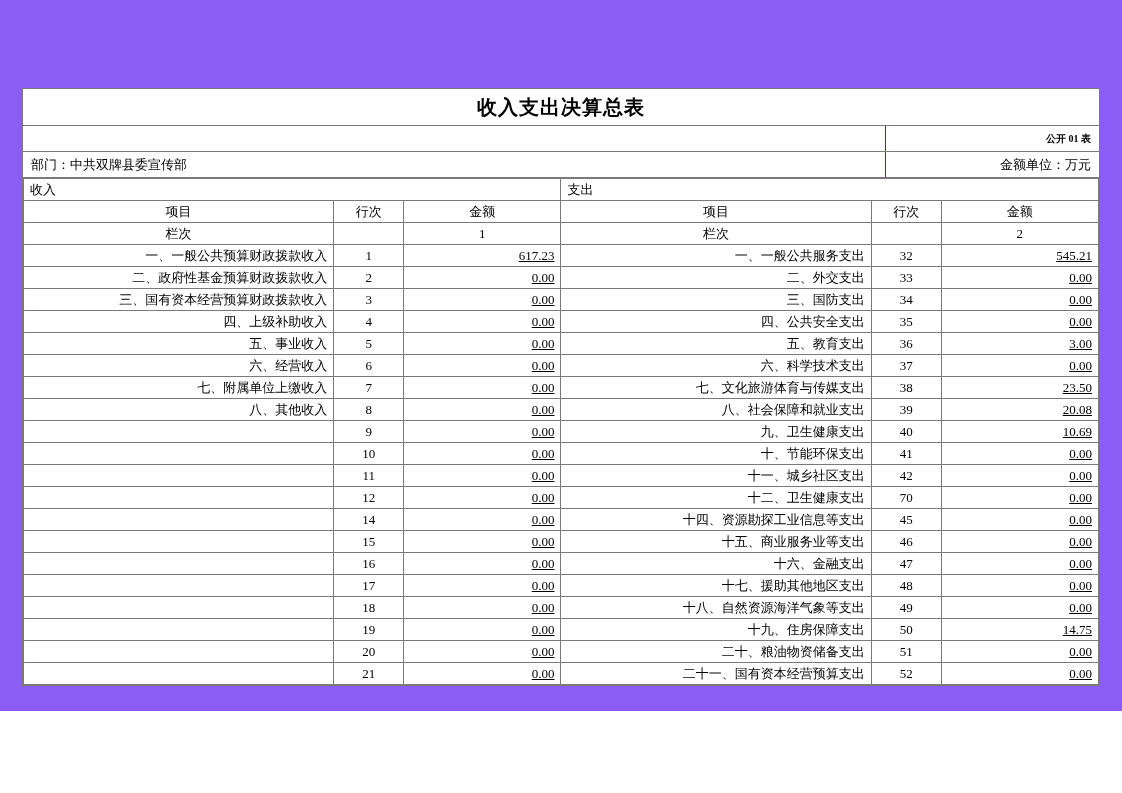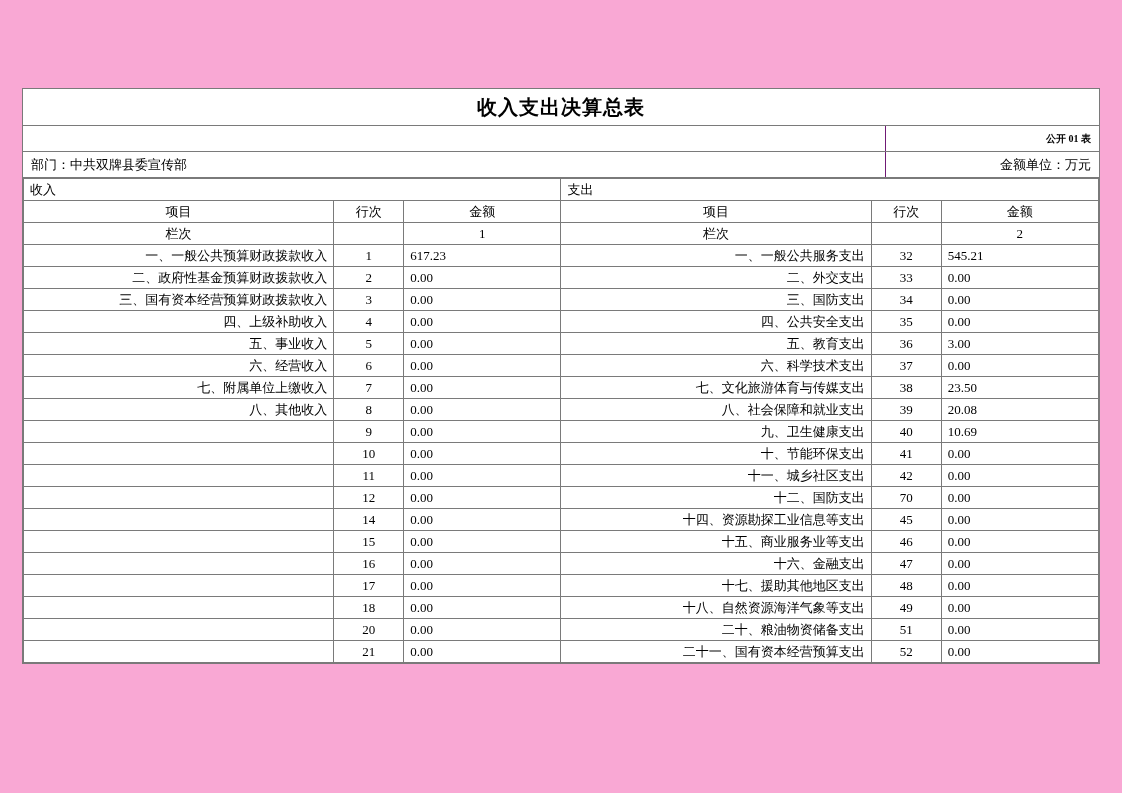--- a/index.html
+++ b/index.html
@@ -7,22 +7,22 @@
     padding: 0;
     background: #ffffff;
     width: 1122px;
     height: 793px;
     font-family: "Liberation Serif", "DejaVu Serif", serif;
     color: #000000;
   }
   .page {
     position: relative;
     width: 1122px;
-    height: 793px;
-    background: #f9a8d4;
+    height: 711px;
+    background: #8b5cf6;
     overflow: hidden;
   }
   .sheet {
     position: absolute;
     left: 22px;
     top: 88px;
     width: 1078px;
     border: 1px solid #7a7a7a;
     box-sizing: border-box;
     background: #ffffff;
@@ -93,21 +93,23 @@
     text-align: center;
   }
   td.item {
     text-align: right;
     padding-left: 10px;
   }
   td.rowno {
     text-align: center;
   }
   td.amt {
+    text-align: right;
     padding-right: 8px;
+    text-decoration: underline;
   }
   col.c-item { width: 292px; }
   col.c-rowno { width: 66px; }
   col.c-amt { width: 148px; }
 </style>
 </head>
 <body>
 
 <div class="page">
   <div class="sheet">
@@ -241,21 +243,21 @@
             <td class="rowno">11</td>
             <td class="amt">0.00</td>
             <td class="item">十一、城乡社区支出</td>
             <td class="rowno">42</td>
             <td class="amt">0.00</td>
           </tr>
           <tr>
             <td class="item"></td>
             <td class="rowno">12</td>
             <td class="amt">0.00</td>
-            <td class="item">十二、国防支出</td>
+            <td class="item">十二、卫生健康支出</td>
             <td class="rowno">70</td>
             <td class="amt">0.00</td>
           </tr>
           <tr>
             <td class="item"></td>
             <td class="rowno">14</td>
             <td class="amt">0.00</td>
             <td class="item">十四、资源勘探工业信息等支出</td>
             <td class="rowno">45</td>
             <td class="amt">0.00</td>
@@ -287,20 +289,28 @@
           <tr>
             <td class="item"></td>
             <td class="rowno">18</td>
             <td class="amt">0.00</td>
             <td class="item">十八、自然资源海洋气象等支出</td>
             <td class="rowno">49</td>
             <td class="amt">0.00</td>
           </tr>
           <tr>
             <td class="item"></td>
+            <td class="rowno">19</td>
+            <td class="amt">0.00</td>
+            <td class="item">十九、住房保障支出</td>
+            <td class="rowno">50</td>
+            <td class="amt">14.75</td>
+          </tr>
+          <tr>
+            <td class="item"></td>
             <td class="rowno">20</td>
             <td class="amt">0.00</td>
             <td class="item">二十、粮油物资储备支出</td>
             <td class="rowno">51</td>
             <td class="amt">0.00</td>
           </tr>
           <tr>
             <td class="item"></td>
             <td class="rowno">21</td>
             <td class="amt">0.00</td>

